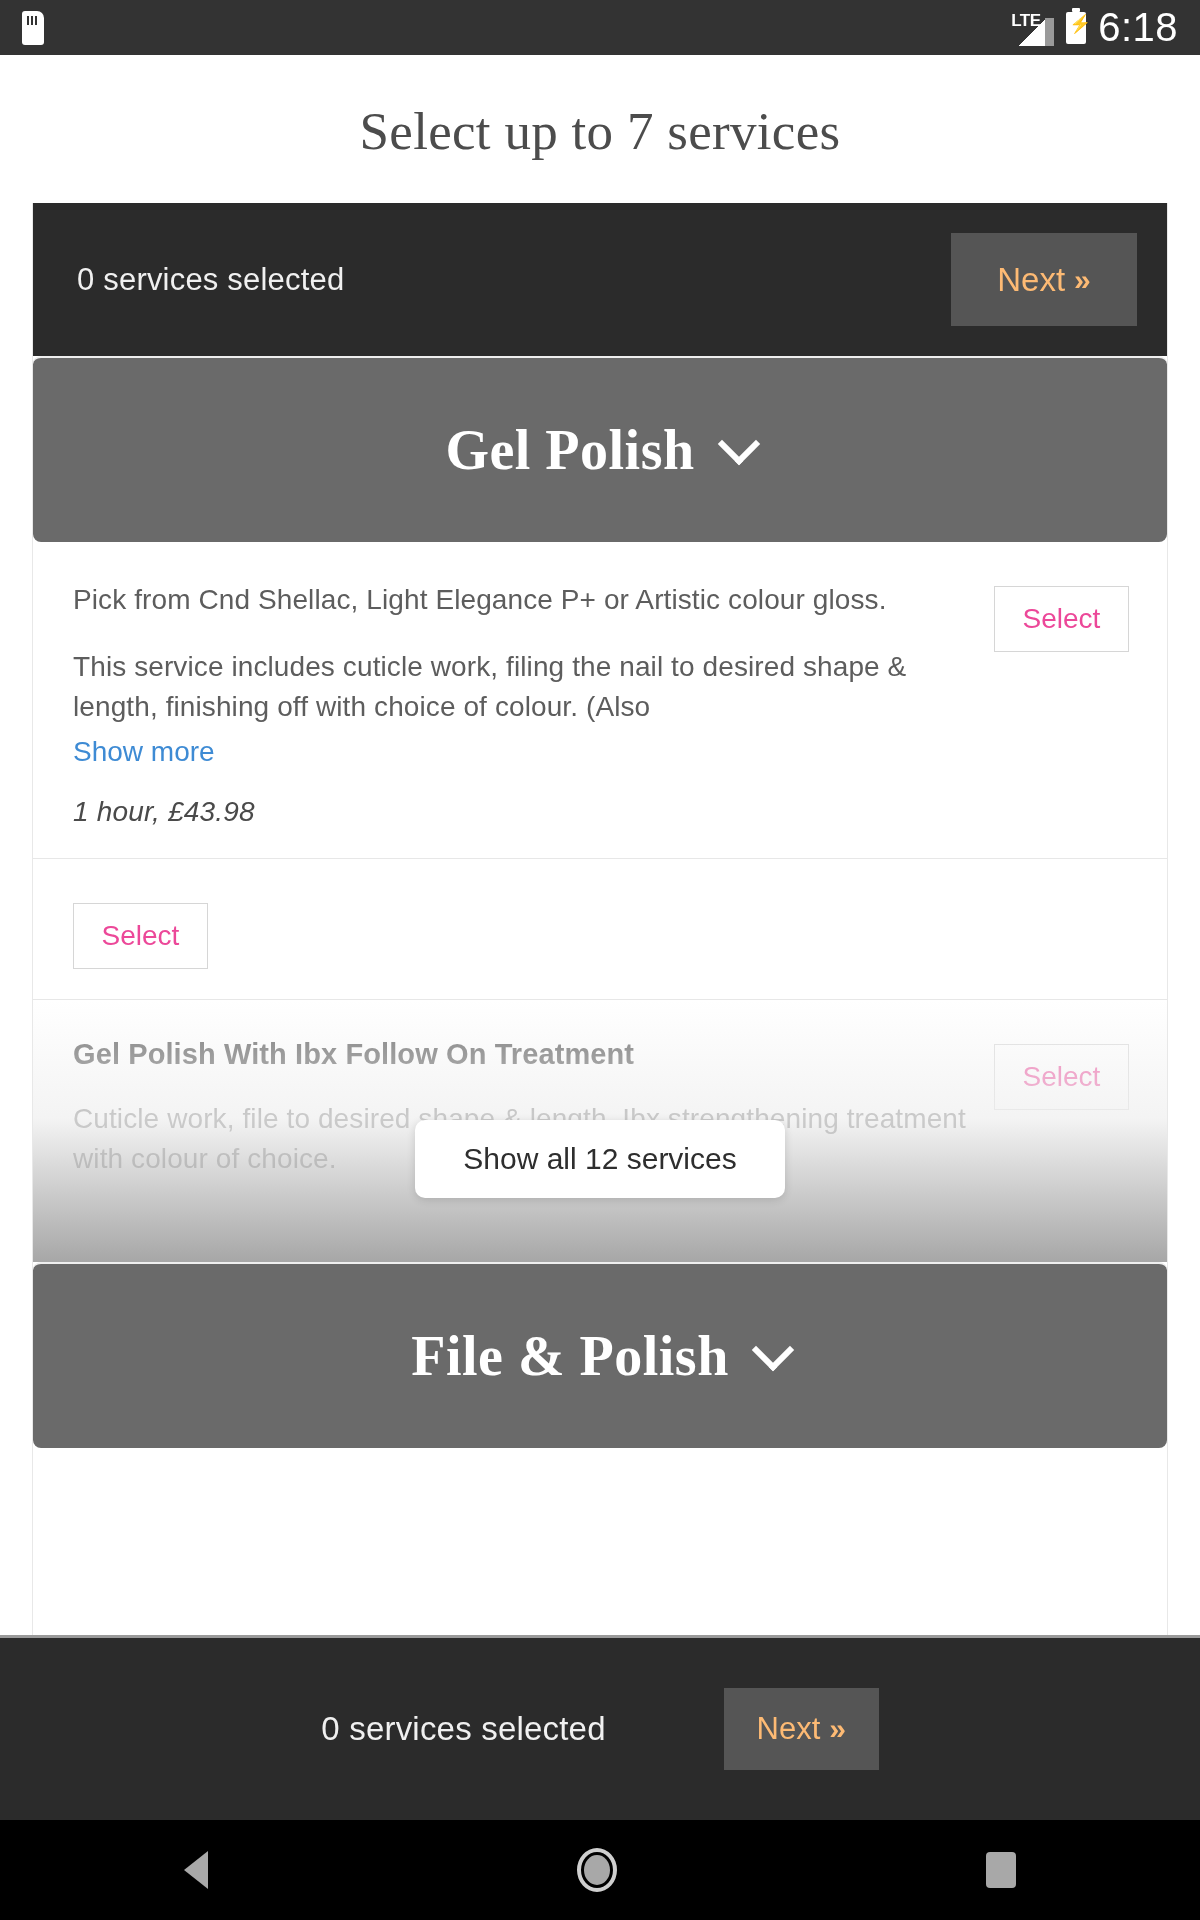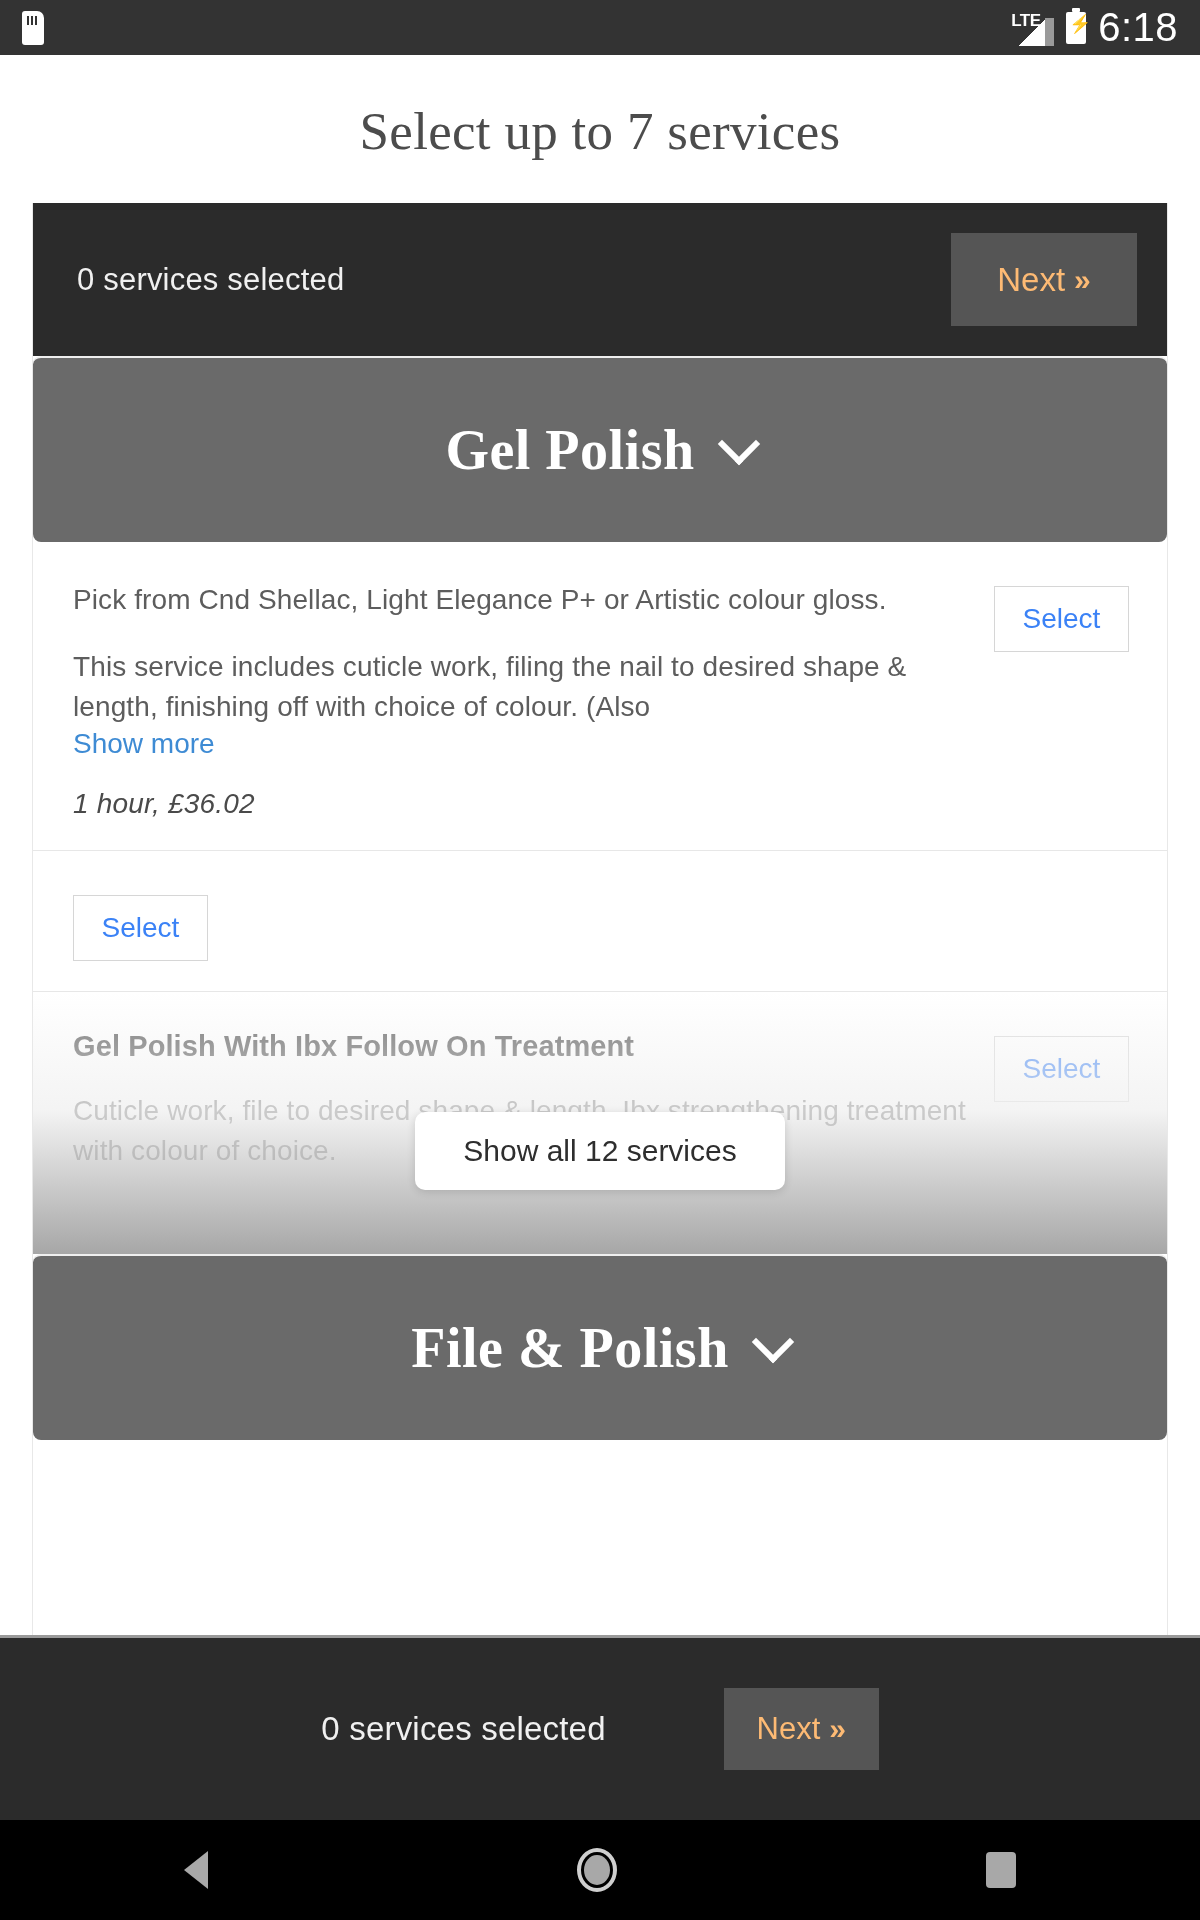--- a/index.html
+++ b/index.html
@@ -111,31 +111,31 @@
   }
   .svc-body { flex:1; padding-right:20px; }
   .svc-name {
     font-size:29px; font-weight:bold; color:#4a4a4a; letter-spacing:0.1px;
     margin-bottom:28px;
   }
   .svc-desc {
     font-size:28px; color:#5d5d5d; line-height:1.45; margin-bottom:26px;
     letter-spacing:0.1px;
   }
-  .svc-desc.clip { max-height:82px; overflow:hidden; margin-bottom:0; }
+  .svc-desc.clip { max-height:82px; overflow:hidden; margin-bottom:8px; }
   .show-more {
     font-size:28px; color:#3e8bd4; cursor:pointer; display:inline-block;
     margin-bottom:28px;
   }
   .svc-price {
     font-size:28px; color:#4a4a4a; font-style:italic; letter-spacing:0.2px;
   }
   .select-btn {
     width:135px; height:66px; flex:0 0 135px;
-    border:1px solid #d6d6d6; background:#fff; color:#3b82f6;
+    border:1px solid #d6d6d6; background:#fff; color:#ec4899;
     font-size:28px; font-family:"Liberation Sans", sans-serif; cursor:pointer;
     align-self:flex-start; margin-top:6px;
   }
 
   .svc.faded { border-bottom:none; padding-bottom:56px; }
   .fade-overlay {
     position:absolute; left:0; right:0; top:0; bottom:0;
     background: linear-gradient(to bottom, rgba(255,255,255,0.25) 0%, rgba(240,240,240,0.75) 45%, rgba(160,160,160,0.93) 100%);
     pointer-events:none;
   }
@@ -215,21 +215,21 @@
     <div class="cat-header">
       <span class="cat-title">Gel Polish</span>
       <span class="cat-chevron"></span>
     </div>
 
     <div class="svc">
       <div class="svc-body">
         <div class="svc-desc">Pick from Cnd Shellac, Light Elegance P+ or Artistic colour gloss.</div>
         <div class="svc-desc clip">This service includes cuticle work, filing the nail to desired shape &amp; length, finishing off with choice of colour. (Also</div>
         <span class="show-more">Show more</span>
-        <div class="svc-price">1 hour, £36.02</div>
+        <div class="svc-price">1 hour, £43.98</div>
       </div>
       <button class="select-btn">Select</button>
     </div>
 
     <div class="svc">
       <button class="select-btn">Select</button>
     </div>
 
     <div class="svc faded">
       <div class="svc-body">

